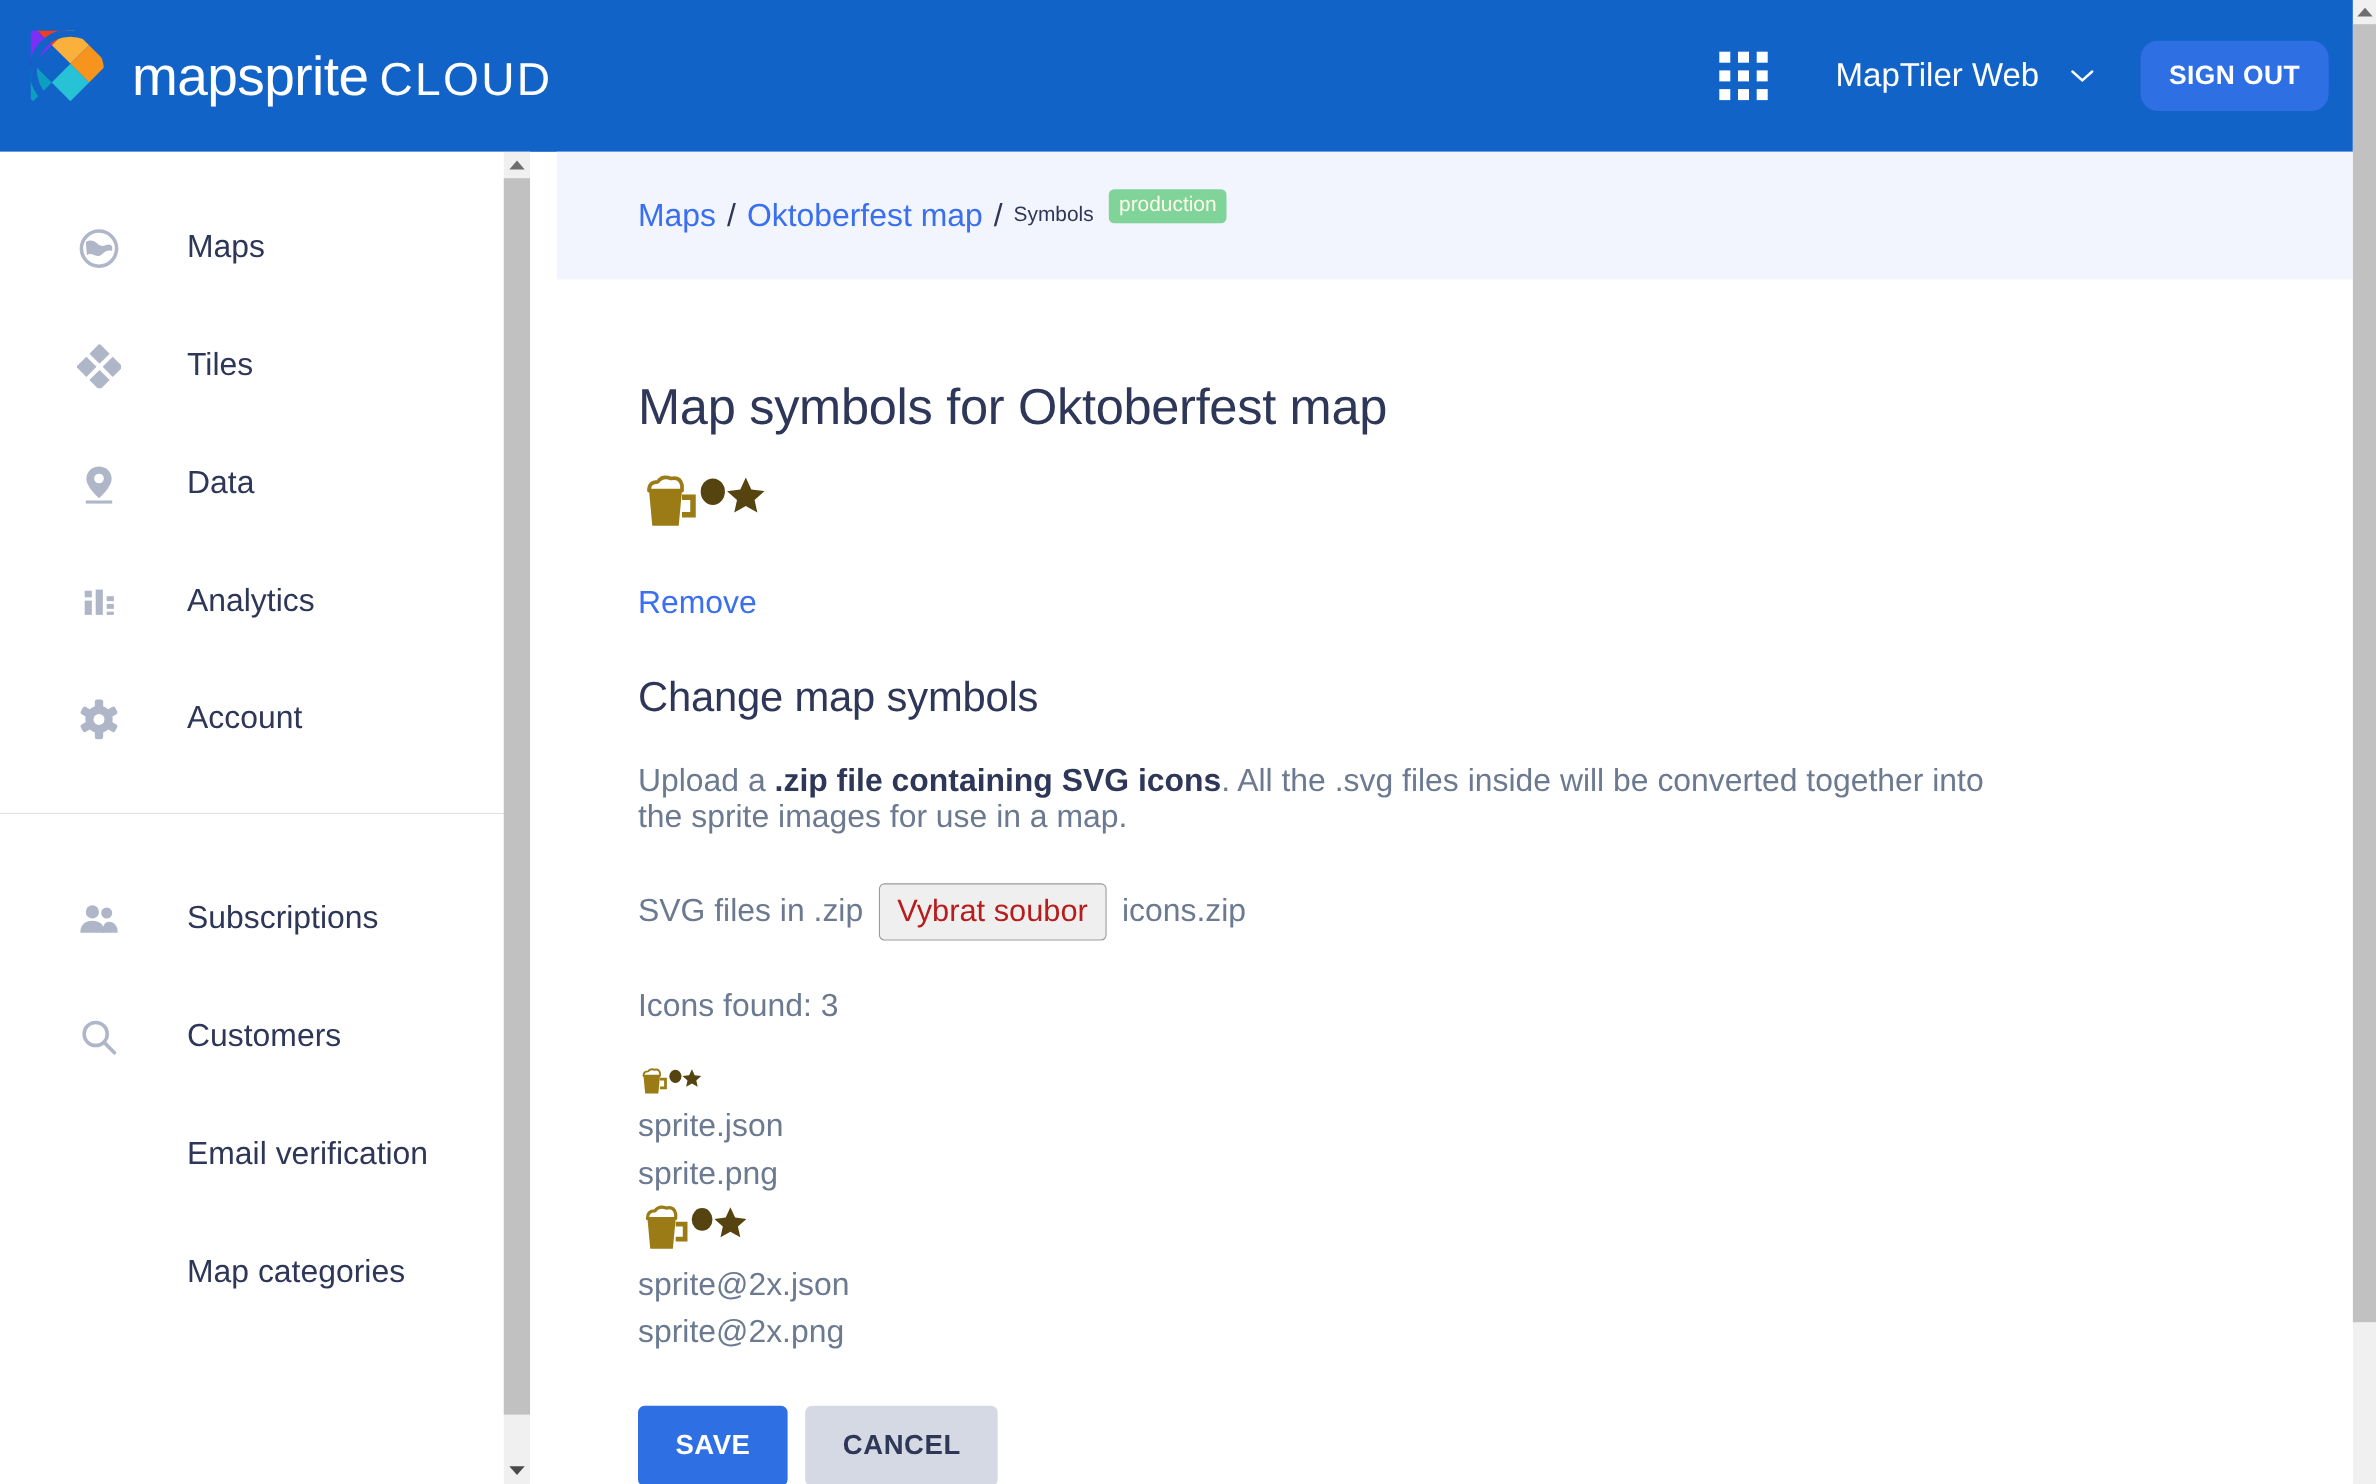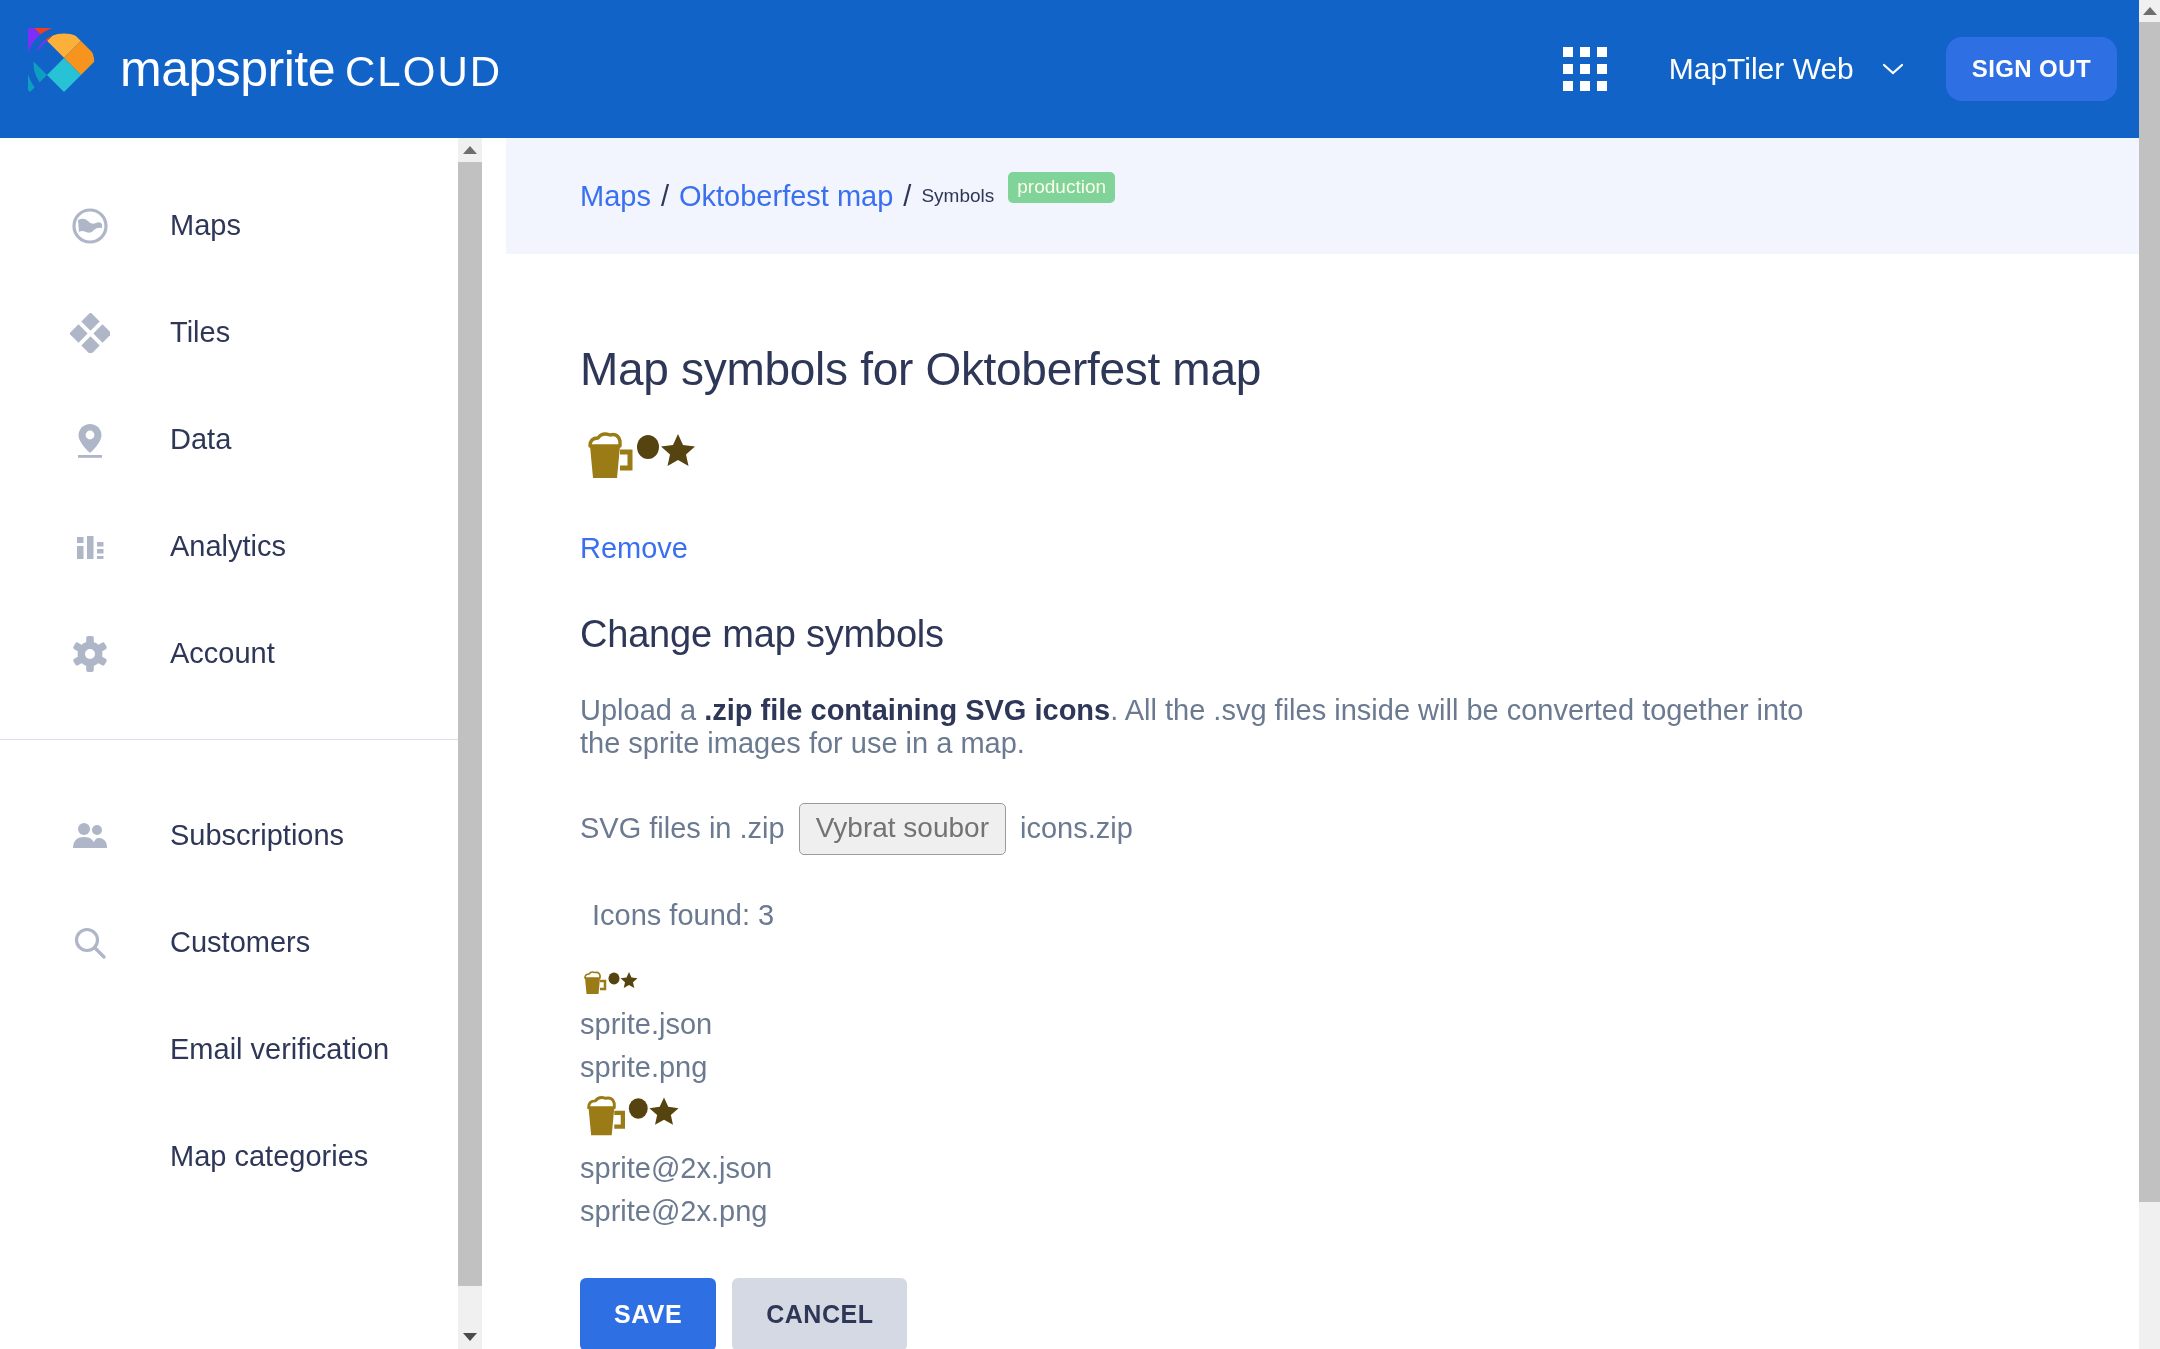--- a/index.html
+++ b/index.html
@@ -180,30 +180,30 @@
     margin-top: 42px;
     display: flex; align-items: center;
     font-size: 29px; color: #6b7a90;
   }
   .file-btn {
     margin: 0 14px;
     background: #efefef;
     border: 1px solid #9b9b9b;
     border-radius: 5px;
     font-family: "Liberation Sans", sans-serif;
-    font-size: 28px; color: #737373;
+    font-size: 28px; color: #b91c1c;
     padding: 8px 16px 10px;
     cursor: pointer;
     white-space: nowrap;
   }
   .file-name { color: #6b7a90; white-space: nowrap; }
 
   .icons-found {
     margin-top: 44px;
-    font-size: 29px; color: #6b7a90; margin-left: 12px;
+    font-size: 29px; color: #6b7a90;
   }
   .sprite-block { margin-top: 38px; }
   .sprite-preview-sm { height: 28px; display: block; }
   .sprite-preview-2x { height: 48px; display: block; margin-top: 10px; }
   .sprite-file {
     display: block;
     font-size: 29px; color: #6b7a90;
     margin-top: 10px;
     white-space: nowrap;
   }

